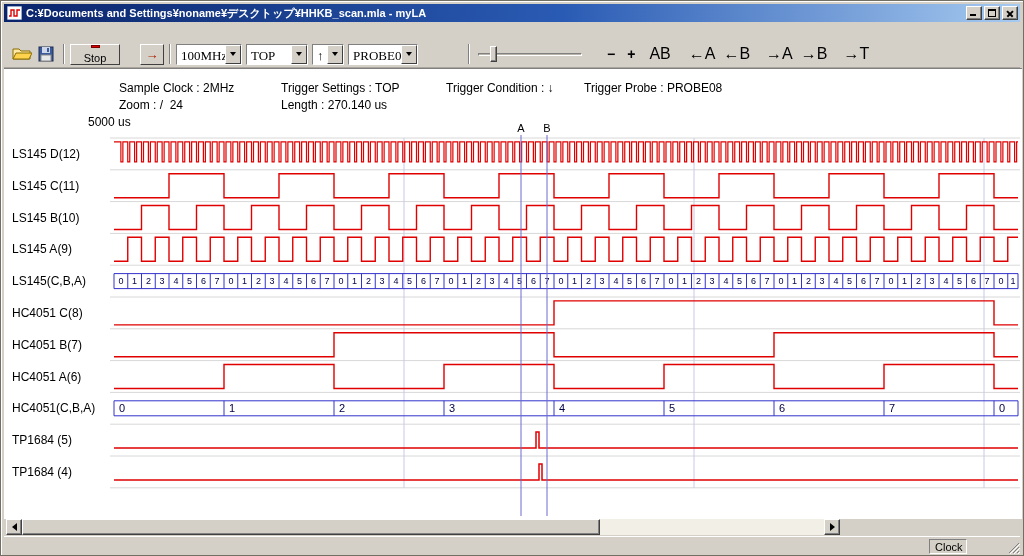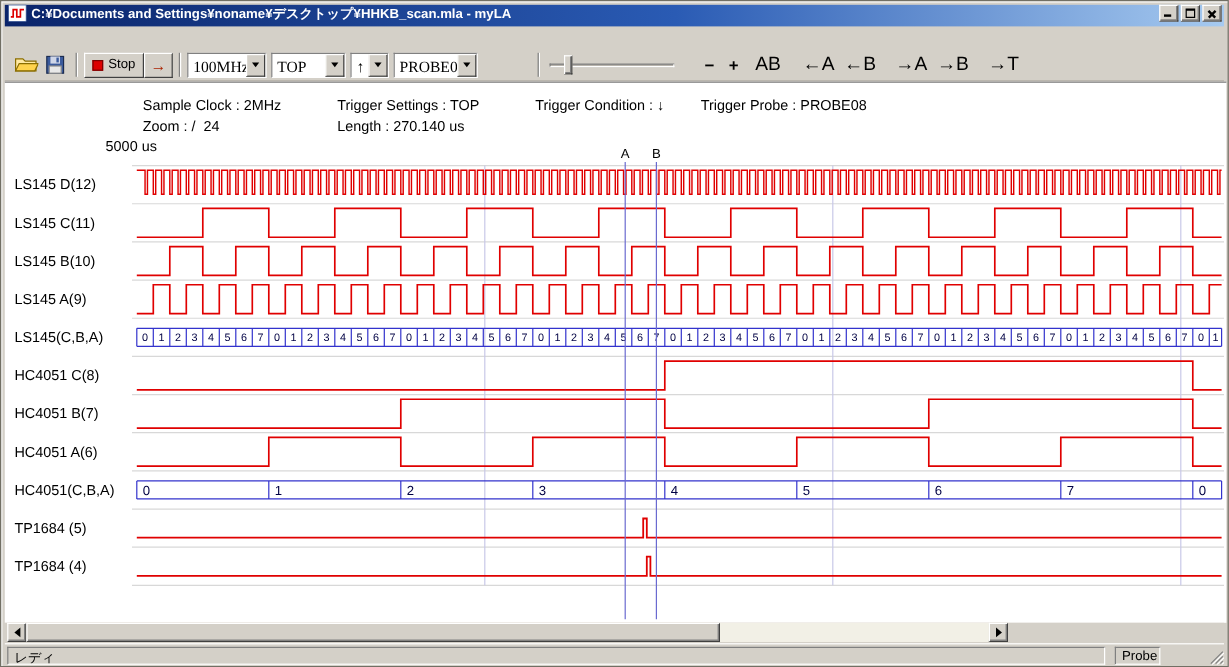--- a/index.html
+++ b/index.html
@@ -3,21 +3,21 @@
 <meta charset="utf-8">
 <style>
   * { box-sizing: border-box; margin: 0; padding: 0; }
   html, body { width: 1024px; height: 556px; overflow: hidden; }
   body { font-family: "Liberation Sans", sans-serif; background: #d4d0c8; }
   .window { position: absolute; inset: 0; background: #d4d0c8; border: 1px solid #716f64; box-shadow: inset 1px 1px 0 #ffffff; }
 
   
   .titlebar { position: absolute; left: 3px; top: 3px; right: 3px; height: 18px;
     background: linear-gradient(90deg, #0a246a 0%, #2a5bb4 55%, #a6caf0 100%);
-    display: flex; align-items: flex-start; padding: 0 2px; }
+    display: flex; align-items: center; padding: 0 2px; }
   .app-icon { width: 15px; height: 14px; margin-left: 1px; flex: 0 0 auto; }
   .title-text { color: #fff; font-size: 11px; font-weight: bold; margin-left: 4px; flex: 1;
     white-space: nowrap; overflow: hidden; }
   .winbtn { width: 16px; height: 14px; background: #d4d0c8; border: 1px solid;
     border-color: #ffffff #404040 #404040 #ffffff; box-shadow: inset -1px -1px 0 #808080;
     margin-left: 2px; position: relative; flex: 0 0 auto; cursor: default; }
   .g-min { position: absolute; left: 3px; bottom: 3px; width: 6px; height: 2px; background: #000; }
   .g-max { position: absolute; left: 3px; top: 2px; width: 8px; height: 8px; border: 1px solid #000; border-top-width: 2px; }
   .g-close { position: absolute; inset: 0; }
   .g-close::before, .g-close::after { content: ""; position: absolute; left: 3px; top: 6px; width: 8px; height: 1.6px; background: #000; }
@@ -29,23 +29,23 @@
     display: flex; align-items: center; font-size: 12px; color: #000; }
   .menu-item { padding: 2px 8px; }
 
   
   .toolbar { position: absolute; left: 3px; top: 40px; right: 3px; height: 27px;
     display: flex; align-items: center; padding-left: 6px; font-size: 12px;
     border-bottom: 1px solid #aaa69e; }
   .tbtn { width: 24px; height: 22px; background: transparent; border: none;
     display: flex; align-items: center; justify-content: center; }
   .tsep { width: 2px; height: 20px; border-left: 1px solid #808080; border-right: 1px solid #ffffff; margin: 0 5px; }
-  .stop-btn { height: 21px; width: 50px; margin-right: 0; background: #d4d0c8;
+  .stop-btn { height: 21px; width: 50px; margin-right: 20px; background: #d4d0c8;
     border: 1px solid; border-color: #ffffff #404040 #404040 #ffffff;
-    display: flex; align-items: center; justify-content: center; gap: 4px; font-size: 11px; color: #000; }
+    display: flex; align-items: center; justify-content: center; gap: 4px; font-size: 11px; color: #000; flex-direction: column; }
   .stop-square { width: 9px; height: 9px; background: #dd0000; border: 1px solid #7a0000; }
   .run-btn { height: 21px; width: 24px; background: #d4d0c8; border: 1px solid;
     border-color: #ffffff #404040 #404040 #ffffff; font-size: 13px; color: #aa2200; font-weight: bold;
     display: flex; align-items: center; justify-content: center; }
   .combo { height: 21px; display: flex; border: 1px solid; border-color: #808080 #ffffff #ffffff #808080;
     background: #fff; }
   .combo-value { flex: 1; font-size: 13px; padding: 3px 3px 0 4px; color: #000; white-space: nowrap; overflow: hidden; font-family: Liberation Serif, serif; }
   .combo-arrow { width: 16px; background: #d4d0c8; border: 1px solid;
     border-color: #ffffff #404040 #404040 #ffffff; display: flex; align-items: center; justify-content: center; }
   .tri-down { width: 0; height: 0; border-left: 3px solid transparent; border-right: 3px solid transparent; border-top: 4px solid #000; }
@@ -409,22 +409,21 @@
           <span class="tri-left"></span>
         </div>
       <div class="sthumb"></div>
       <div class="sbtn right">
           <span class="tri-right"></span>
         </div>
     </div>
   </div>
 
   <div class="statusbar">
-    <div class="spanel msg">レディ</div>
-    <div class="spanel online">Probe</div>
+    <div class="spanel online">Clock</div>
     <div class="spanel mem">4MBit</div>
     <svg class="grip" width="14" height="14" viewBox="0 0 14 14">
       <line x1="13" y1="3" x2="3" y2="13" stroke="#808080"></line>
         <line x1="14" y1="4" x2="4" y2="14" stroke="#ffffff"></line>
       <line x1="13" y1="7" x2="7" y2="13" stroke="#808080"></line>
         <line x1="14" y1="8" x2="8" y2="14" stroke="#ffffff"></line>
       <line x1="13" y1="11" x2="11" y2="13" stroke="#808080"></line>
         <line x1="14" y1="12" x2="12" y2="14" stroke="#ffffff"></line>
     </svg>
   </div>

